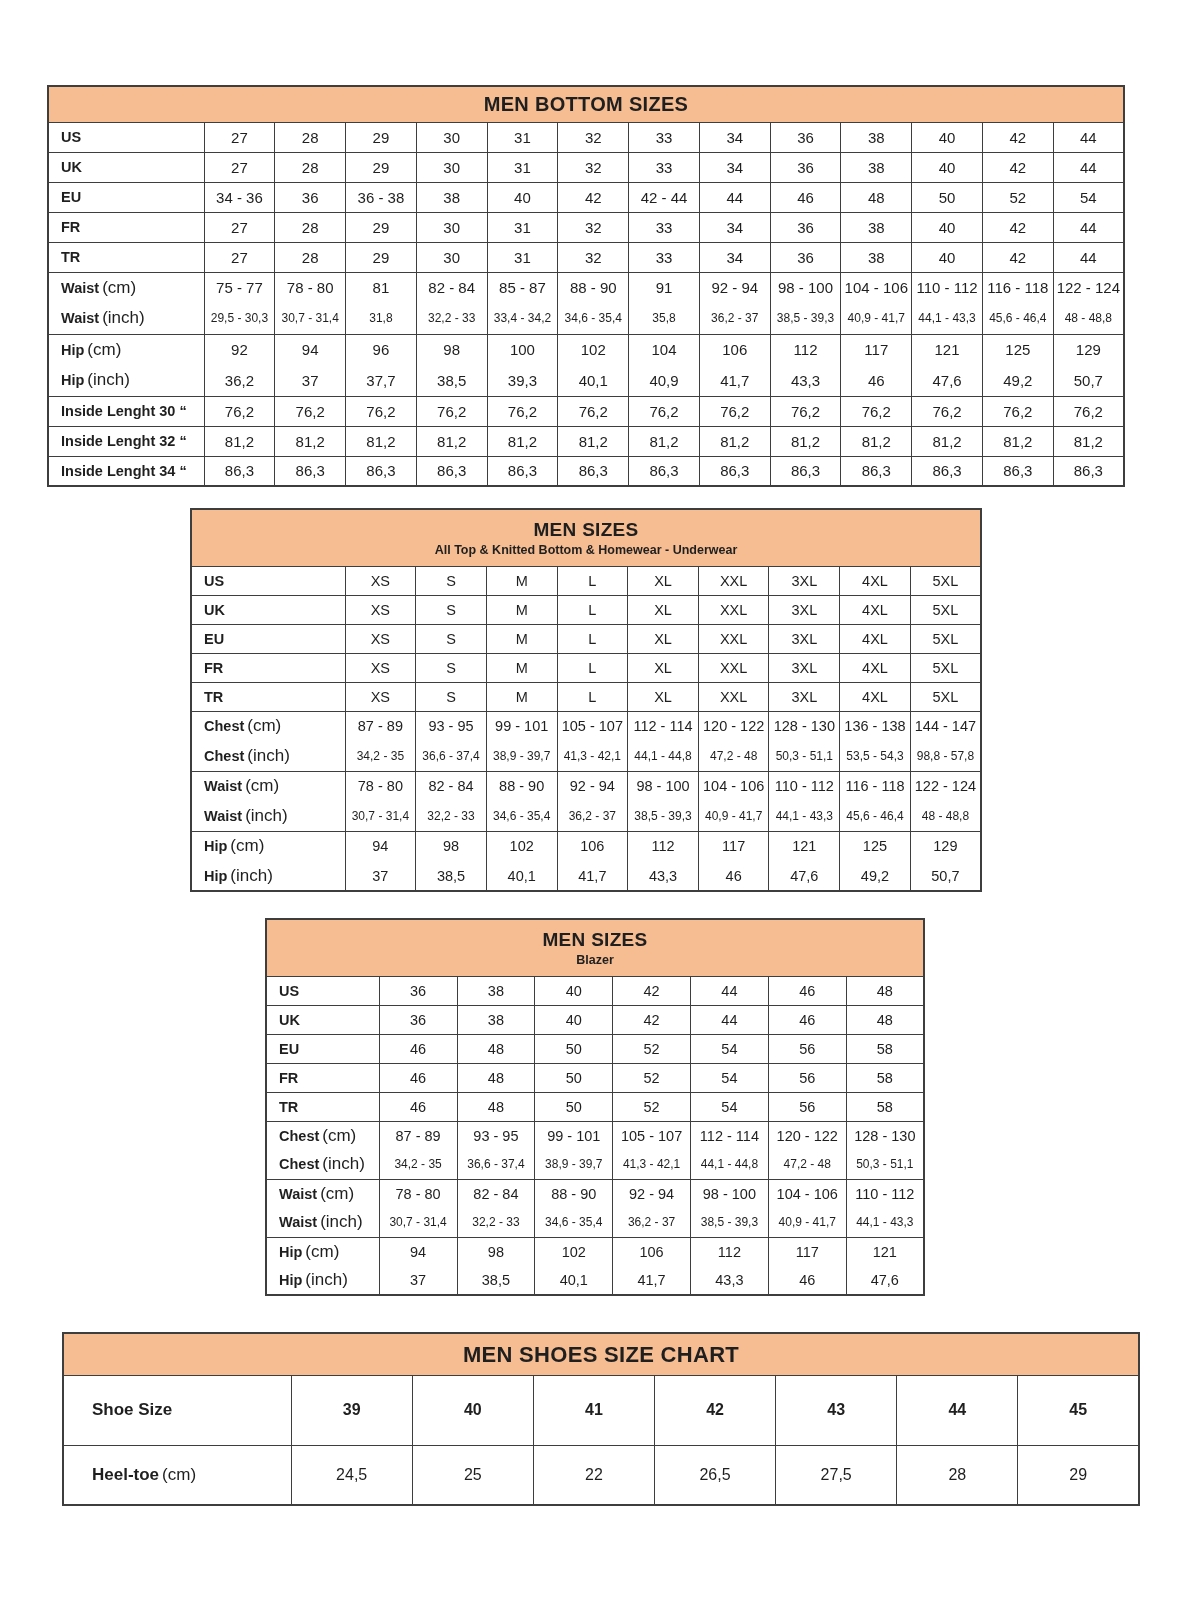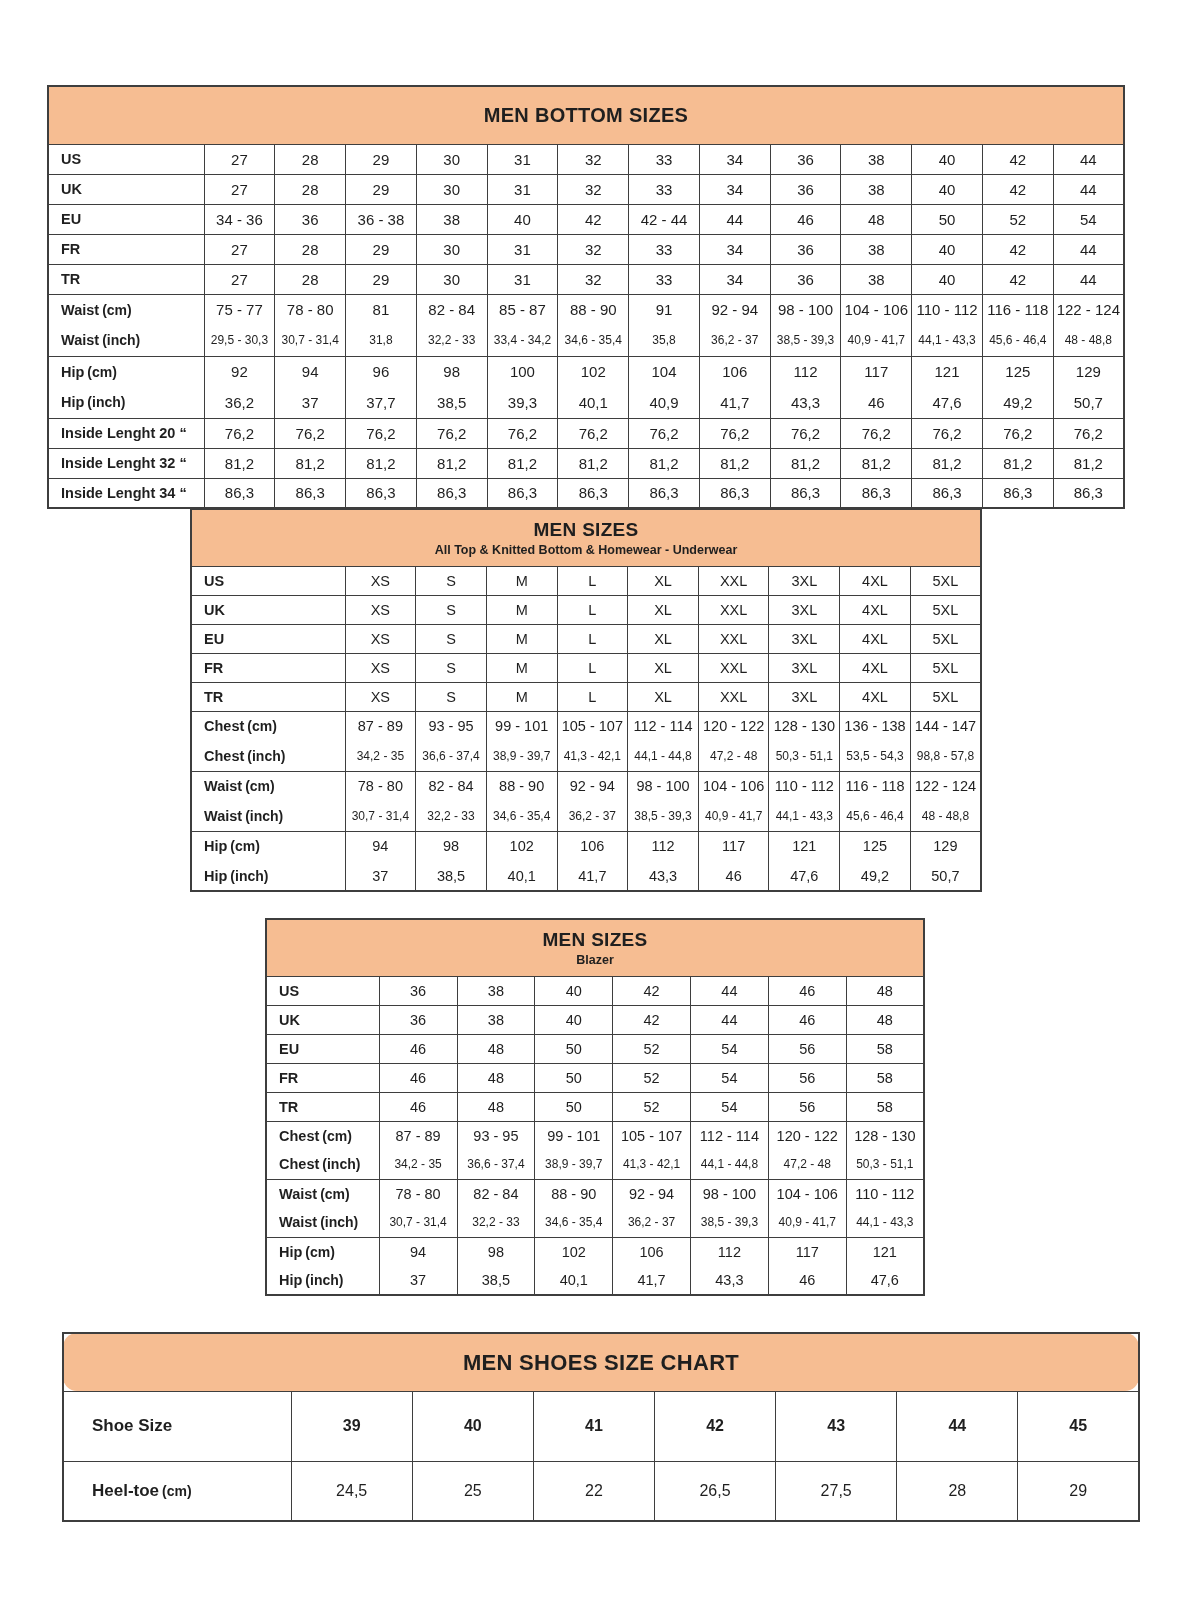--- a/index.html
+++ b/index.html
@@ -22,29 +22,29 @@
   table{width:100%;border-collapse:collapse;table-layout:fixed;border:2px solid var(--bd);}
   th,td{
     border:1.5px solid var(--bd);
     text-align:center;vertical-align:middle;
     padding:2px 2px;font-weight:400;overflow:hidden;white-space:nowrap;
   }
   thead th.titlebar{background:var(--hdr);padding:6px 0 5px 0;}
   .title{font-weight:700;letter-spacing:0.3px;}
   .subtitle{font-weight:700;font-size:12.5px;margin-top:2px;}
   th.rowlabel{text-align:left;font-weight:700;}
-  .unit{font-weight:700;font-size:14px;margin-left:3px;}
+  .unit{font-weight:400;font-size:17px;margin-left:3px;}
 
   tbody.pair tr:first-child th,tbody.pair tr:first-child td{border-bottom:none;}
   tbody.pair tr:last-child th,tbody.pair tr:last-child td{border-top:none;}
   tr.small td{font-size:12.5px;}
   tr.emph td{font-weight:700;}
 
   
-  #t0 .titlebar{height:58px;}
+  #t0 .titlebar{height:36px;}
   #t0 .title{font-size:20px;}
   #t0 col.c-label{width:14.5%;}
   #t0 tbody tr{height:30px;}
   #t0 tbody.pair tr{height:31px;}
   #t0 td{font-size:15px;}
   #t0 tr.small td{font-size:12px;}
   #t0 th.rowlabel{font-size:14.5px;padding-left:12px;}
 
   
   #t1 .titlebar{height:57px;}
@@ -60,21 +60,21 @@
   #t2 .titlebar{height:57px;}
   #t2 .title{font-size:19px;}
   #t2 col.c-label{width:17.2%;}
   #t2 tbody tr{height:29px;}
   #t2 tbody.pair tr{height:29px;}
   #t2 td{font-size:14.5px;}
   #t2 tr.small td{font-size:12px;}
   #t2 th.rowlabel{font-size:14.5px;padding-left:12px;}
 
   
-  #t3 .titlebar{height:58px;border-radius:14px;}
+  #t3 .titlebar{height:42px;}
   #t3 .title{font-size:22px;}
   #t3 col.c-label{width:21.2%;}
   #t3 tbody:nth-of-type(1) tr{height:70px;}
   #t3 tbody:nth-of-type(2) tr{height:60px;}
   #t3 td{font-size:16px;}
   #t3 th.rowlabel{font-size:17px;padding-left:28px;}
 </style>
 </head>
 <body>
 
@@ -248,21 +248,21 @@
           <td>41,7</td>
           <td>43,3</td>
           <td>46</td>
           <td>47,6</td>
           <td>49,2</td>
           <td>50,7</td>
         </tr>
       </tbody>
       <tbody class="lines">
         <tr>
-          <th class="rowlabel"><span>Inside Lenght 20 “</span></th>
+          <th class="rowlabel"><span>Inside Lenght 30 “</span></th>
           <td>76,2</td>
           <td>76,2</td>
           <td>76,2</td>
           <td>76,2</td>
           <td>76,2</td>
           <td>76,2</td>
           <td>76,2</td>
           <td>76,2</td>
           <td>76,2</td>
           <td>76,2</td>

